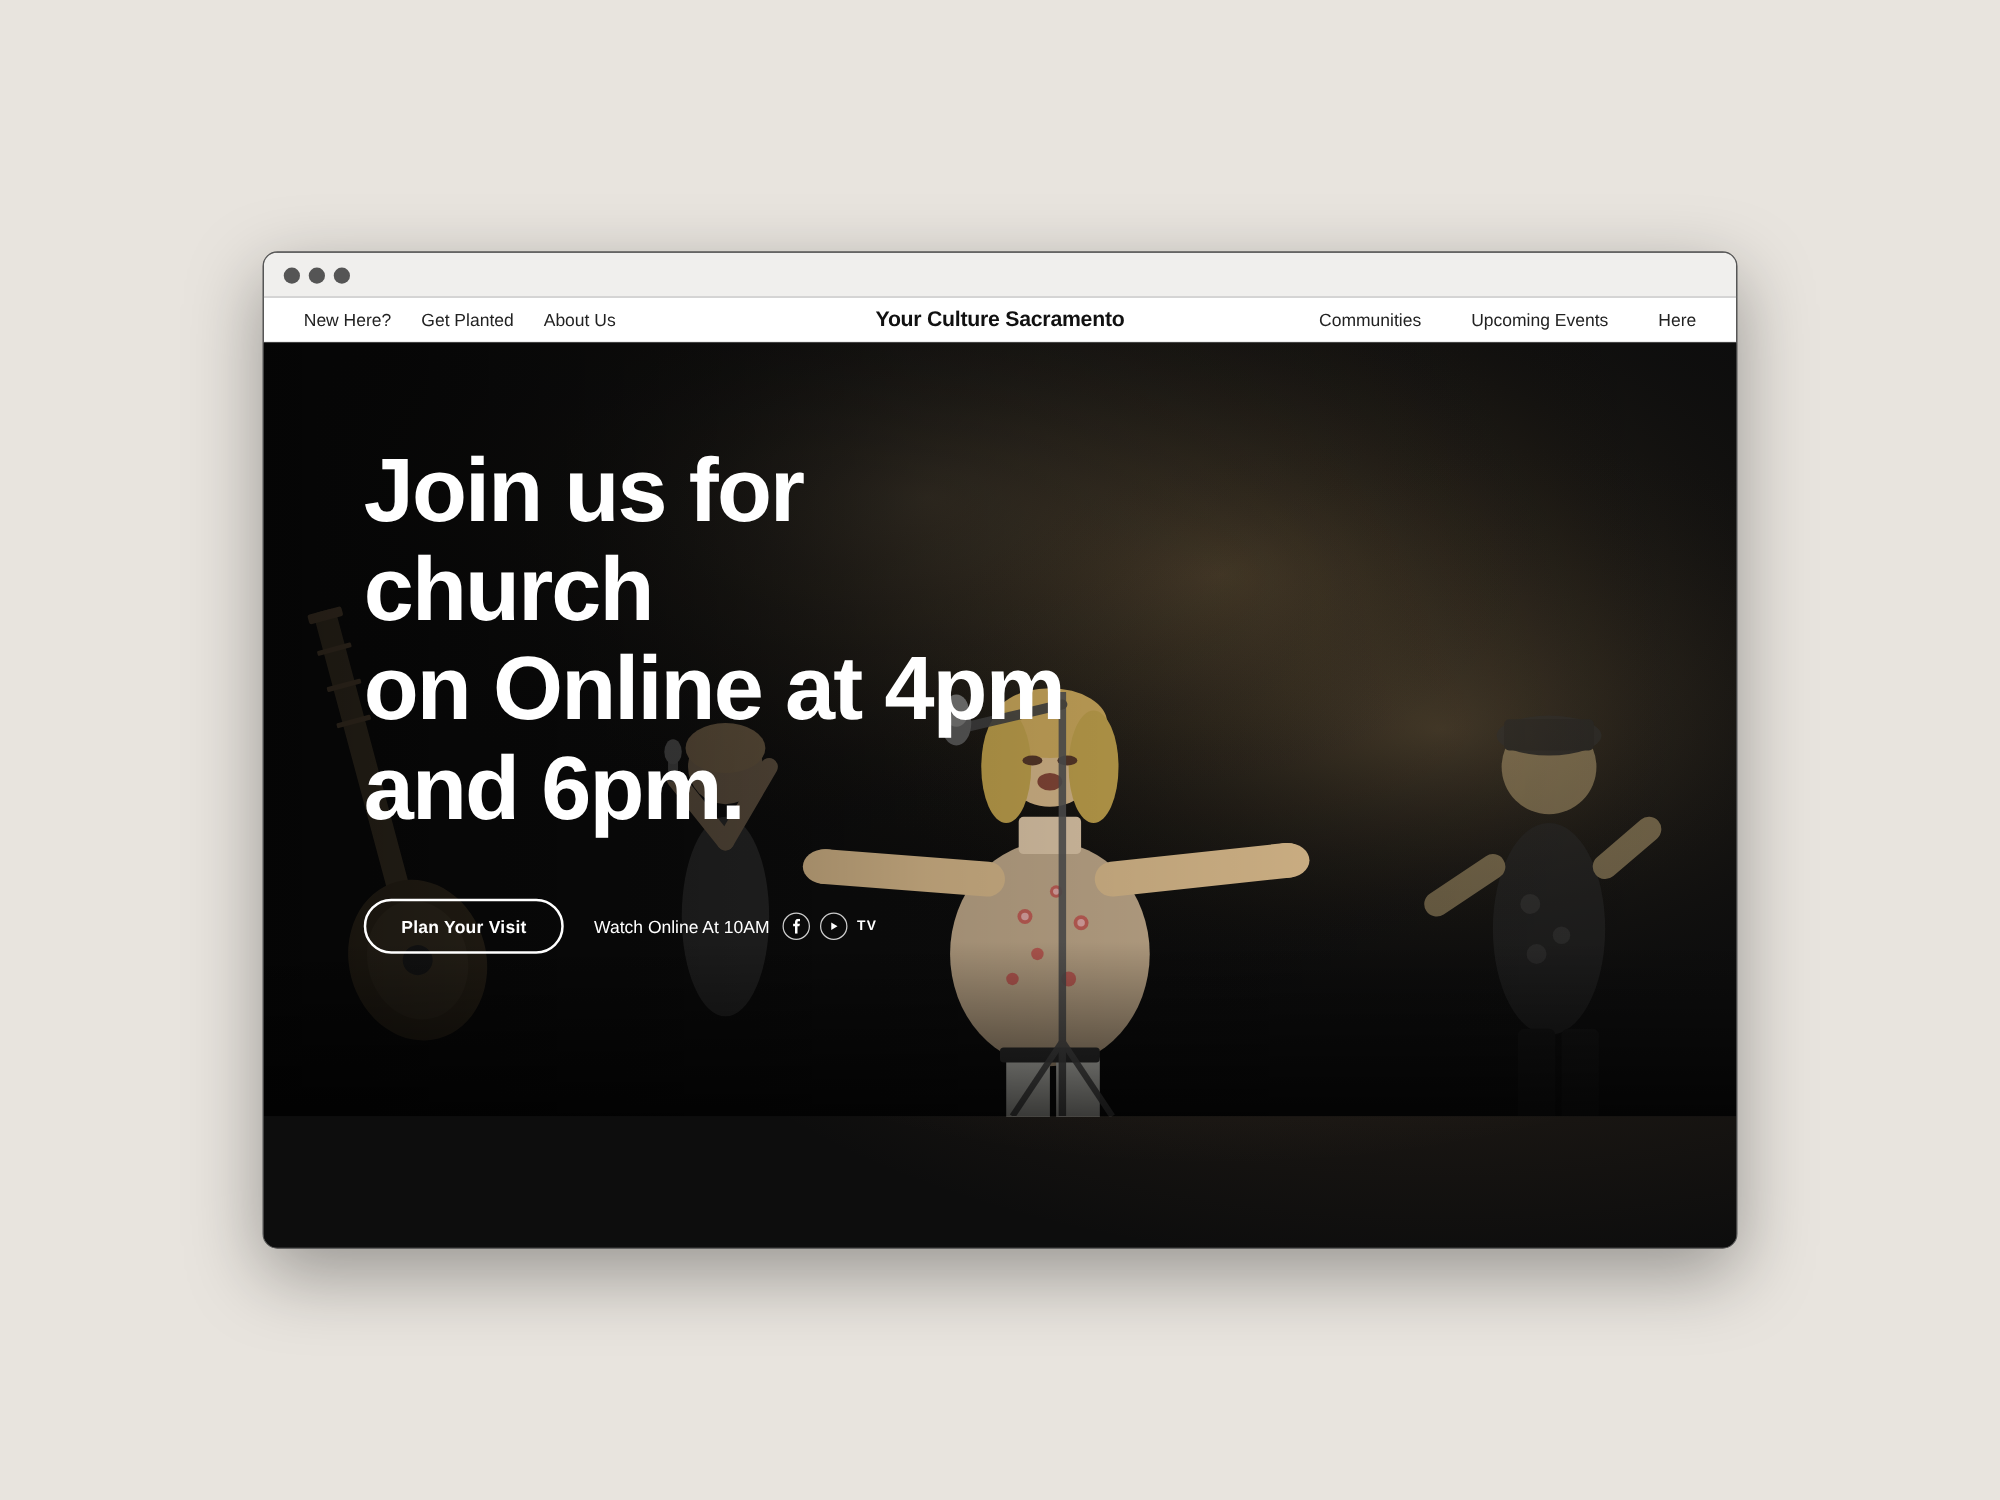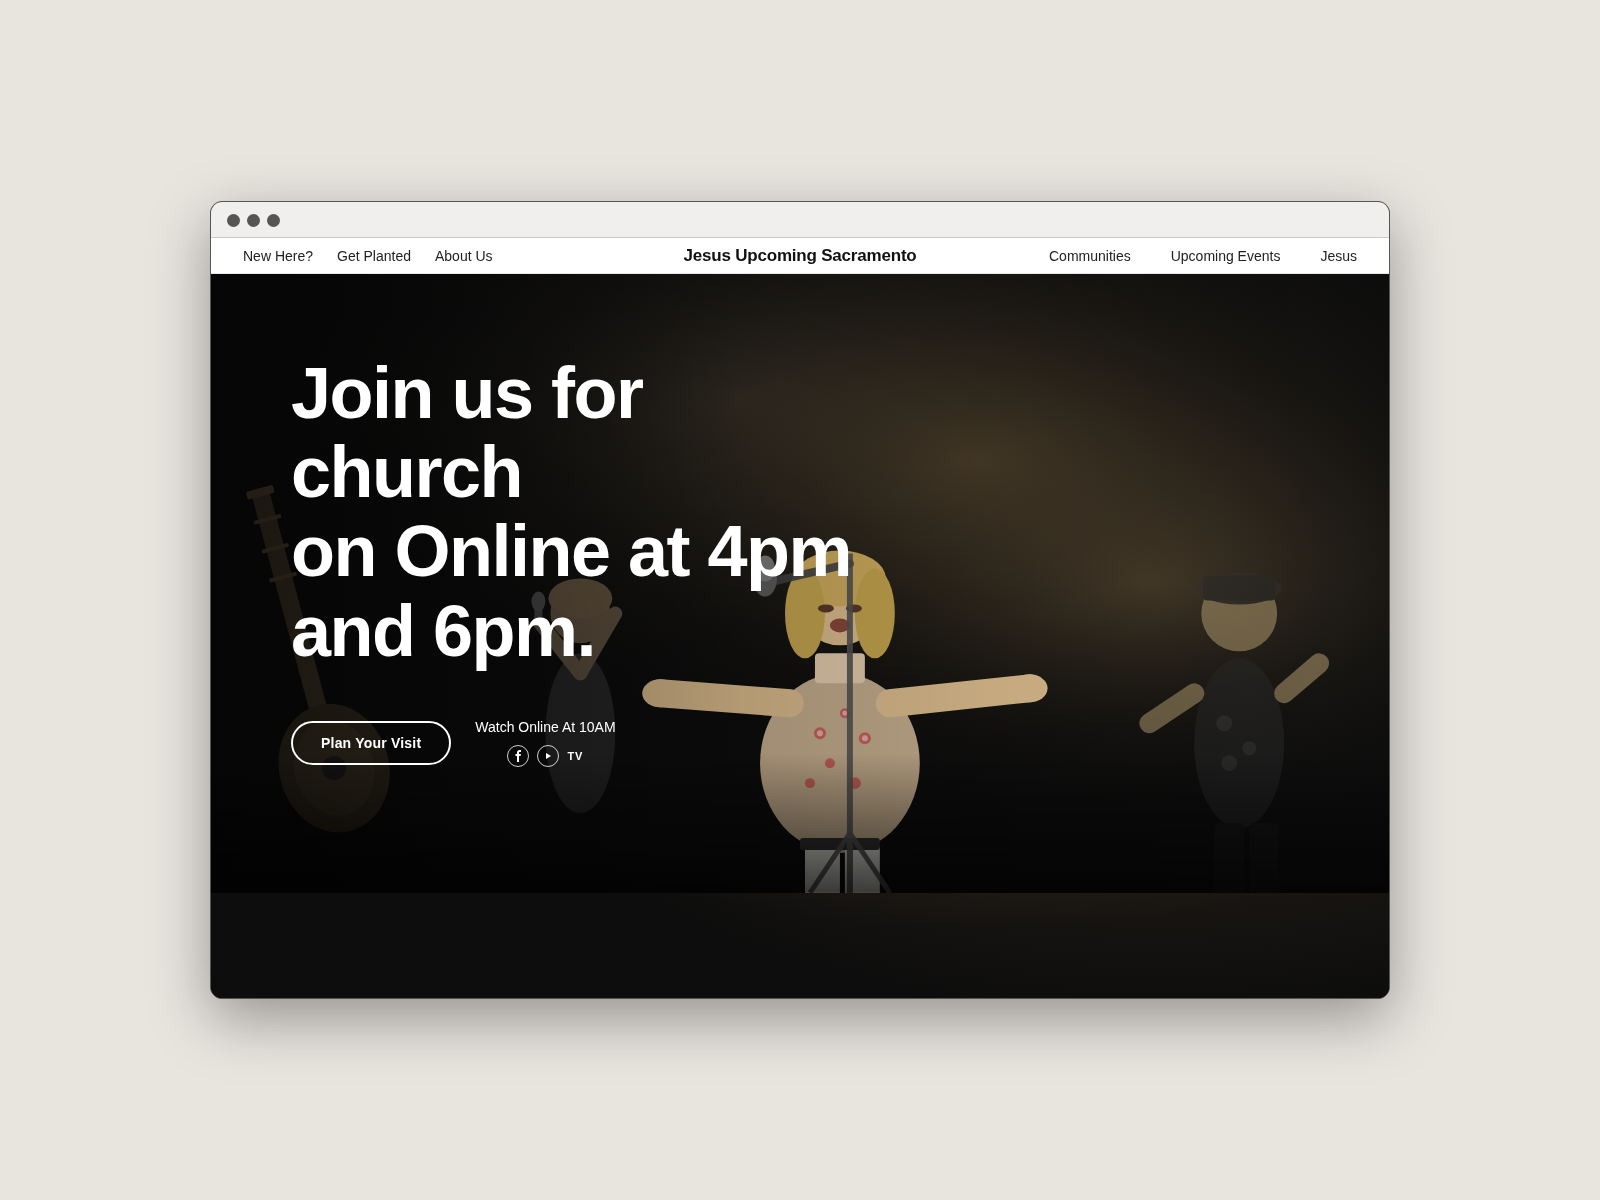--- a/index.html
+++ b/index.html
@@ -140,21 +140,20 @@
       letter-spacing: 0.2px;
     }
 
     .watch-online {
       display: flex;
       align-items: center;
       gap: 10px;
       color: #ffffff;
       font-size: 14px;
       font-weight: 400;
-      flex-direction: column;
     }
 
     .watch-icons {
       display: flex;
       align-items: center;
       gap: 8px;
     }
 
     .social-icon {
       width: 22px;
@@ -197,26 +196,26 @@
   </div>
 
   <div class="navbar-wrapper">
     <nav class="navbar">
       <div class="nav-left">
         <a class="nav-link">New Here?</a>
         <a class="nav-link">Get Planted</a>
         <a class="nav-link">About Us</a>
       </div>
 
-      <span class="nav-center">Jesus Upcoming Sacramento</span>
+      <span class="nav-center">Your Culture Sacramento</span>
 
       <div class="nav-right">
         <a class="nav-link">Communities</a>
         <a class="nav-link">Upcoming Events</a>
-        <a class="nav-link">Jesus</a>
+        <a class="nav-link">Here</a>
       </div>
     </nav>
   </div>
 
   <div class="hero">
     <div class="hero-bg"></div>
 
     <svg class="stage-visual" viewBox="0 0 1180 620" preserveAspectRatio="xMidYMid slice">
 
       <rect width="1180" height="620" fill="#0d0d0d"></rect>

